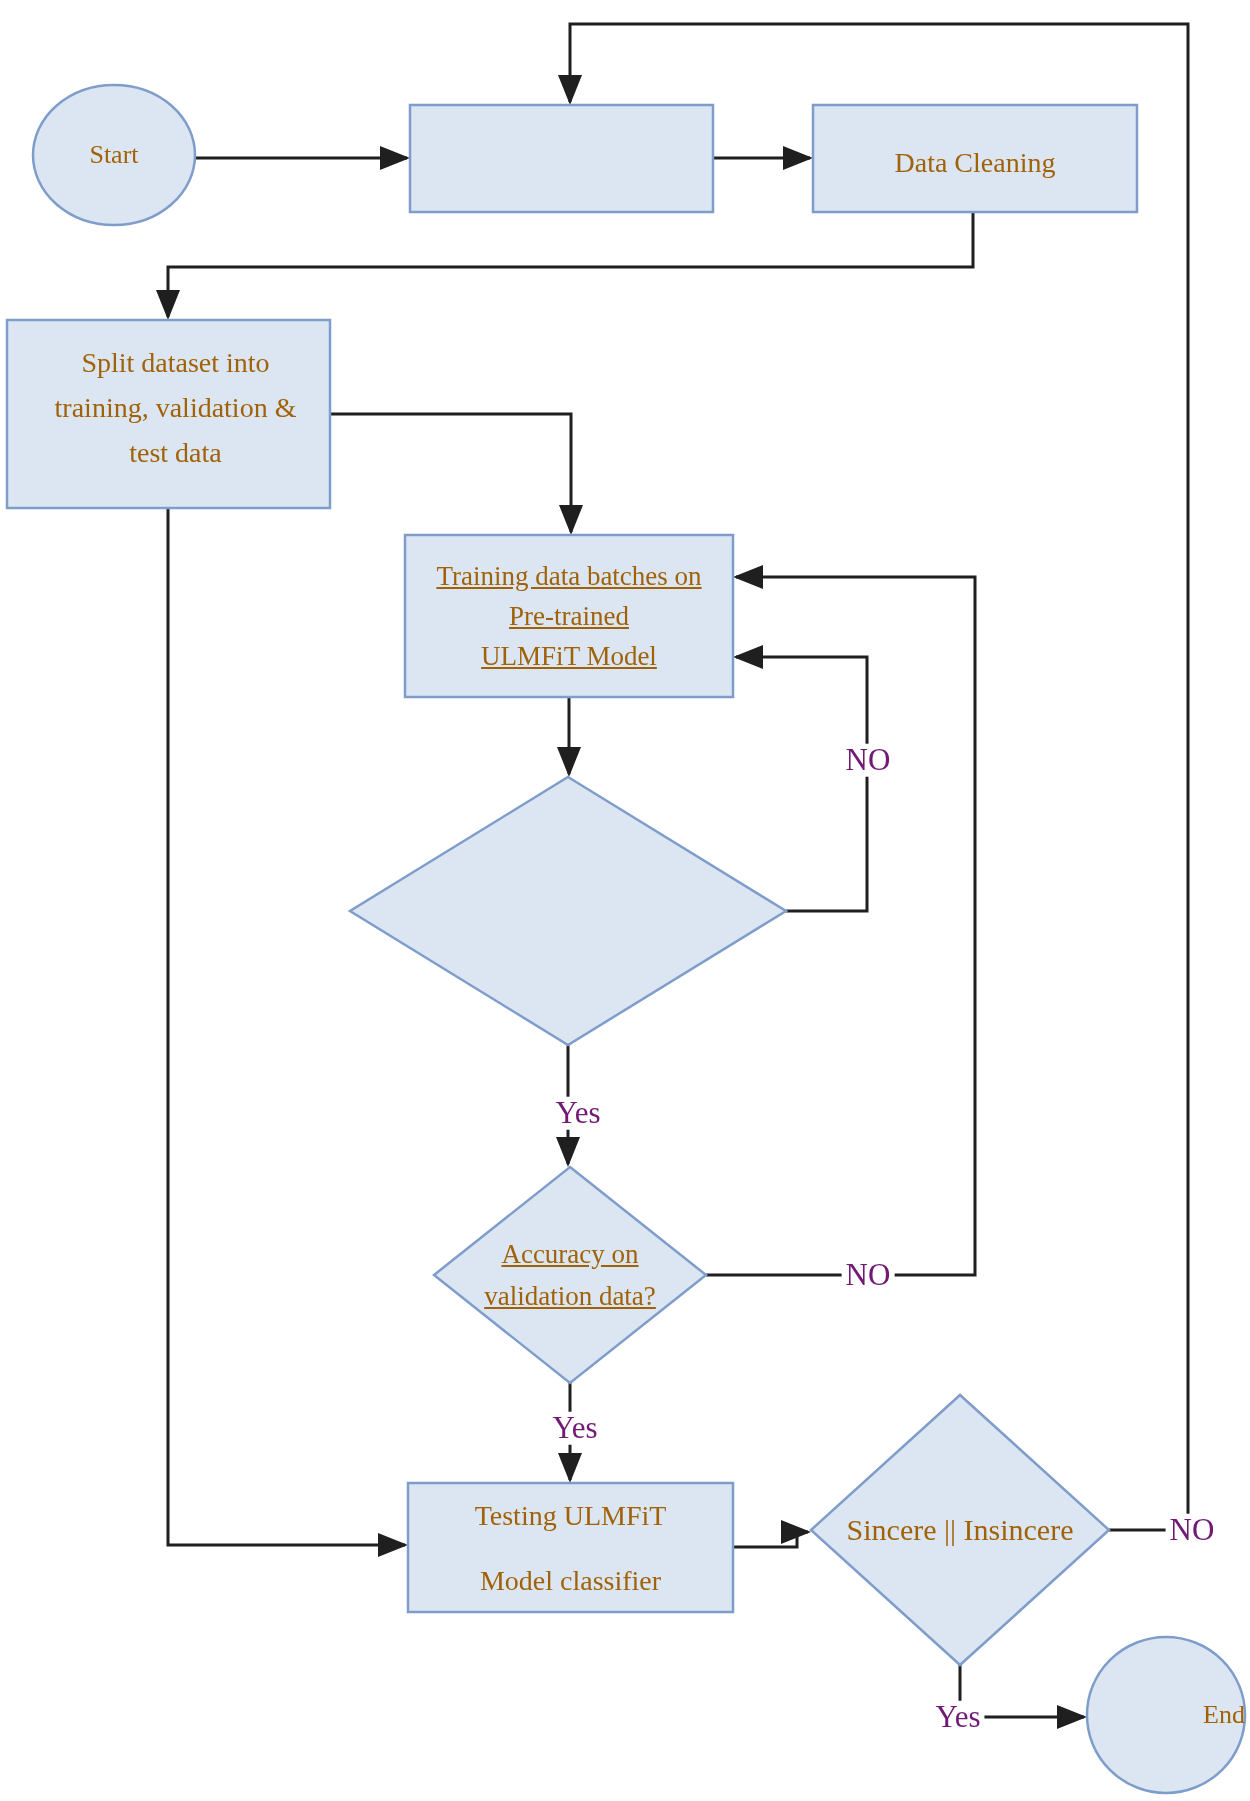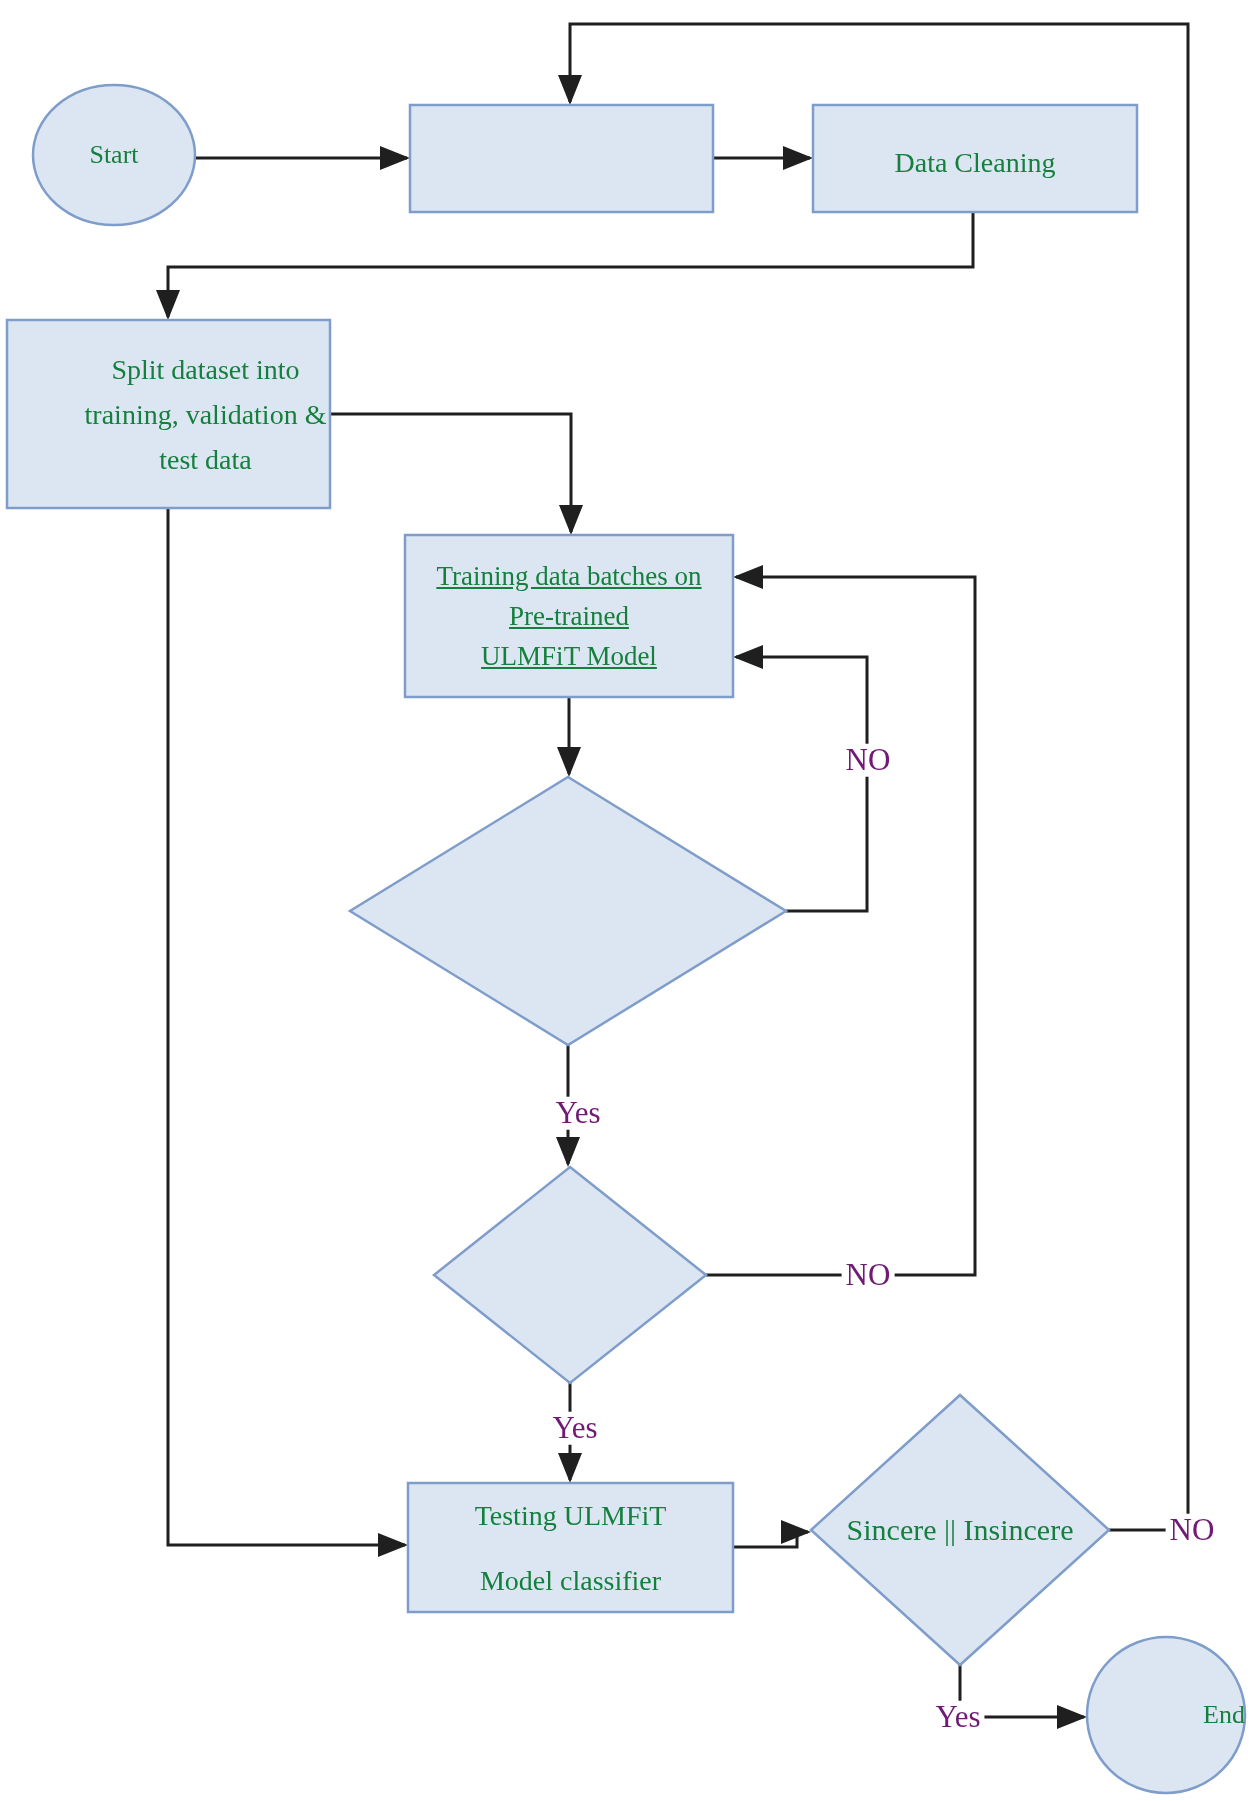--- a/index.html
+++ b/index.html
@@ -13,21 +13,21 @@
     overflow: hidden;
   }
   .canvas svg { position: absolute; left: 0; top: 0; }
   .node-label {
     position: absolute;
     display: flex;
     flex-direction: column;
     align-items: center;
     justify-content: center;
     text-align: center;
-    color: #15803d;
+    color: #a16207;
     pointer-events: none;
   }
   .node-label div { white-space: nowrap; }
   .edge-label {
     position: absolute;
     transform: translate(-50%, -50%);
     background: #ffffff;
     padding: 0 4px;
     font-size: 31px;
     line-height: 1.05;
@@ -86,33 +86,37 @@
 
   <div class="node-label fs26" style="left:33px; top:85px; width:162px; height:140px;">
     <div>Start</div>
   </div>
 
 
   <div class="node-label fs28" style="left:813px; top:105px; width:324px; height:116px;">
     <div>Data Cleaning</div>
   </div>
 
-  <div class="node-label fs28 lh45" style="left:7px; top:320px; width:337px; height:188px;margin-left:30px;">
+  <div class="node-label fs28 lh45" style="left:7px; top:313px; width:337px; height:188px;">
     <div>Split dataset into</div>
     <div>training, validation &amp;</div>
     <div>test data</div>
   </div>
 
   <div class="node-label fs27 lh40" style="left:405px; top:535px; width:328px; height:162px;">
     <div>Training data batches on</div>
     <div>Pre-trained</div>
     <div>ULMFiT Model</div>
   </div>
 
 
+  <div class="node-label fs27 lh42" style="left:434px; top:1167px; width:272px; height:216px;">
+    <div>Accuracy on</div>
+    <div>validation data?</div>
+  </div>
 
   <div class="node-label fs28 lh45" style="left:408px; top:1483px; width:325px; height:129px;gap:20px;">
     <div>Testing ULMFiT</div>
     <div>Model classifier</div>
   </div>
 
   <div class="node-label fs30" style="left:811px; top:1395px; width:298px; height:270px;">
     <div>Sincere ||  Insincere</div>
   </div>
 

